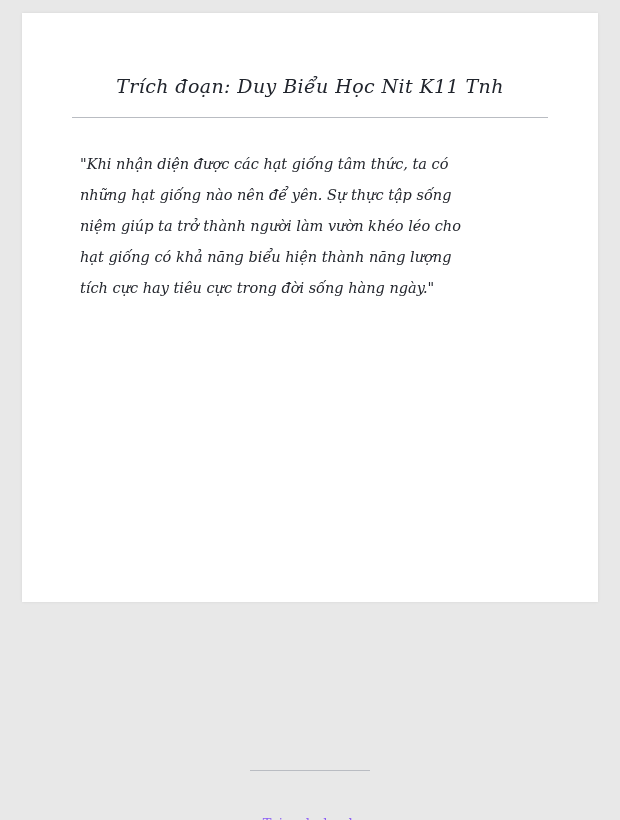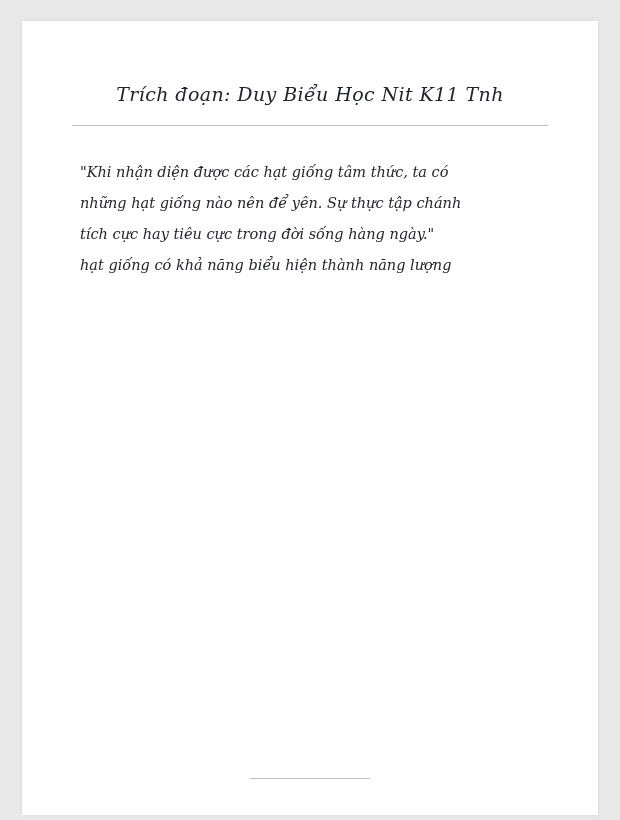--- a/index.html
+++ b/index.html
@@ -9,23 +9,23 @@
   body {
     width: 620px;
     height: 820px;
     background: #e8e8e8;
     font-family: "Liberation Serif", serif;
     overflow: hidden;
   }
   .page {
     position: absolute;
     left: 22px;
-    top: 21px;
+    top: 13px;
     width: 576px;
-    height: 794px;
+    height: 589px;
     background: #ffffff;
     box-shadow: 0 0 3px rgba(0,0,0,0.08);
   }
   .doc-title {
     position: absolute;
     left: 0;
     top: 62px;
     width: 100%;
     text-align: center;
     font-family: "DejaVu Serif", serif;
@@ -82,22 +82,23 @@
 <body>
 
 <div class="page">
 
   <div class="doc-title">Trích đoạn: Duy Biểu Học Nit K11 Tnh</div>
 
   <div class="title-rule"></div>
 
   <div class="body-text">
     <div class="line">"Khi nhận diện được các hạt giống tâm thức, ta có</div>
-    <div class="line">những hạt giống nào nên để yên. Sự thực tập chánh</div>
+    <div class="line">những hạt giống nào nên để yên. Sự thực tập sống</div>
+    <div class="line">niệm giúp ta trở thành người làm vườn khéo léo cho</div>
+    <div class="line">hạt giống có khả năng biểu hiện thành năng lượng</div>
     <div class="line">tích cực hay tiêu cực trong đời sống hàng ngày."</div>
-    <div class="line">hạt giống có khả năng biểu hiện thành năng lượng</div>
   </div>
 
   <div class="footer-rule"></div>
 
   <div class="footer-text">Taisachnhanh</div>
 
 </div>
 
 </body></html>

